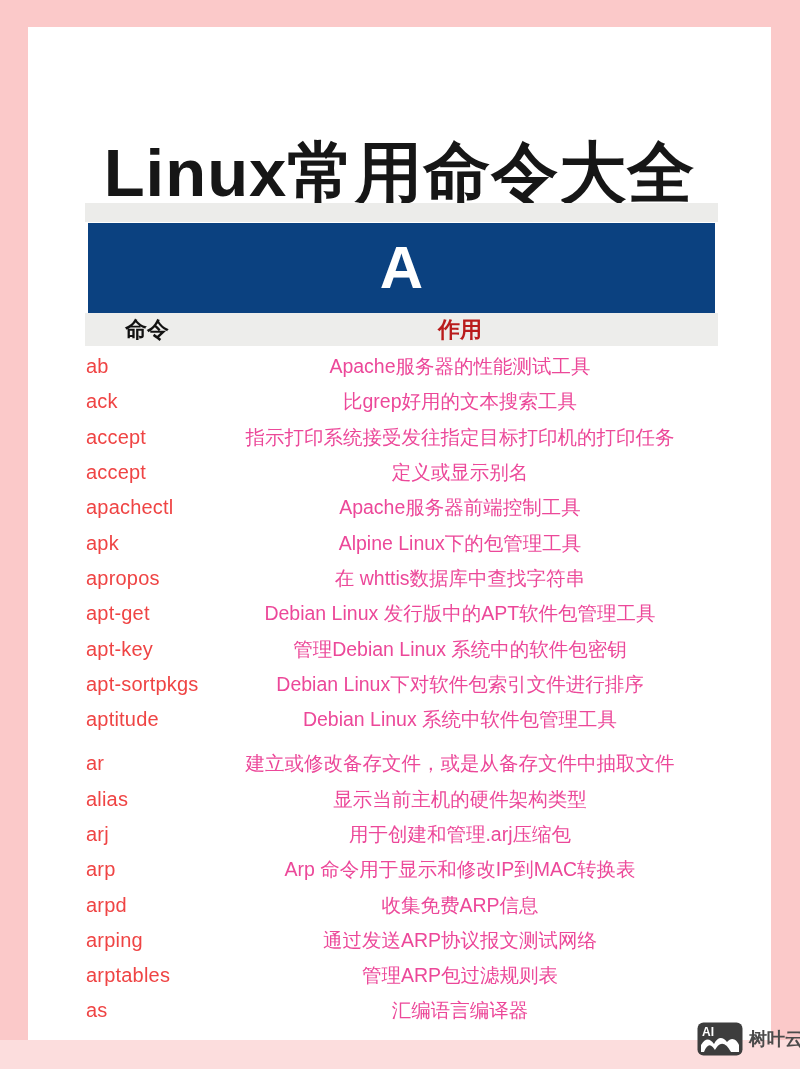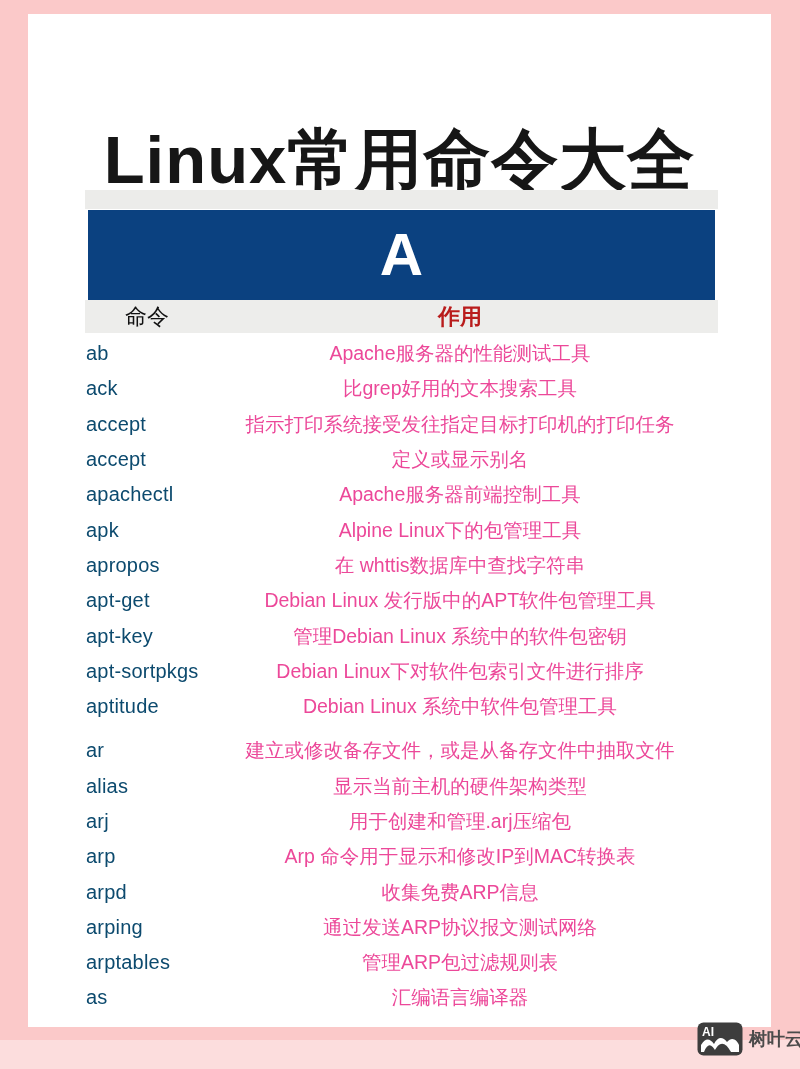--- a/index.html
+++ b/index.html
@@ -3,21 +3,21 @@
 <meta charset="utf-8">
 <style>
   html,body { margin:0; padding:0; }
   body {
     width:800px; height:1069px; position:relative; overflow:hidden;
     background:#fbc9c9;
     font-family:"Liberation Sans","DejaVu Sans",sans-serif;
     color:#1f1f1f;
   }
   .card {
-    position:absolute; left:28px; top:14px; width:743px; height:1013px;
+    position:absolute; left:28px; top:27px; width:743px; height:1013px;
     background:#ffffff;
   }
   .title {
     position:absolute; left:0; top:56px; width:743px;
     text-align:center; font-size:67px; font-weight:900; letter-spacing:1px;
     color:#161616; white-space:nowrap;
   }
   .gray-band {
     position:absolute; left:57px; top:176px; width:633px; height:19px;
     background:#ececea;
@@ -28,35 +28,35 @@
   }
   .letter-bar .letter {
     color:#ffffff; font-size:60px; font-weight:900; line-height:90px;
   }
   .table-head {
     position:absolute; left:57px; top:286px; width:633px; height:33px;
     background:#ededeb;
   }
   .table-head .col-cmd {
     position:absolute; left:40px; top:0; height:33px; line-height:33px;
-    font-size:22px; font-weight:400; color:#111;
+    font-size:22px; font-weight:700; color:#111;
   }
   .table-head .col-desc {
     position:absolute; left:330px; width:90px; top:0; height:33px; line-height:33px;
     text-align:center; font-size:22px; font-weight:700; color:#b91c1c;
   }
   .rows {
     position:absolute; left:57px; top:322px; width:645px;
   }
   .row {
     position:relative; height:35.3px; display:flex; align-items:center;
   }
   .row.gap-before { margin-top:9px; }
   .row .cmd {
-    font-size:20px; font-weight:500; color:#0c4a6e; padding-left:1px;
+    font-size:20px; font-weight:500; color:#ef4444; padding-left:1px;
     letter-spacing:0.2px;
   }
   .row .desc {
     position:absolute; left:115px; width:520px; text-align:center;
     font-size:19.5px; color:#ec4899; white-space:nowrap;
   }
   .bottom-strip {
     position:absolute; left:0; top:1040px; width:800px; height:29px;
     background:rgba(255,255,255,0.38);
   }

